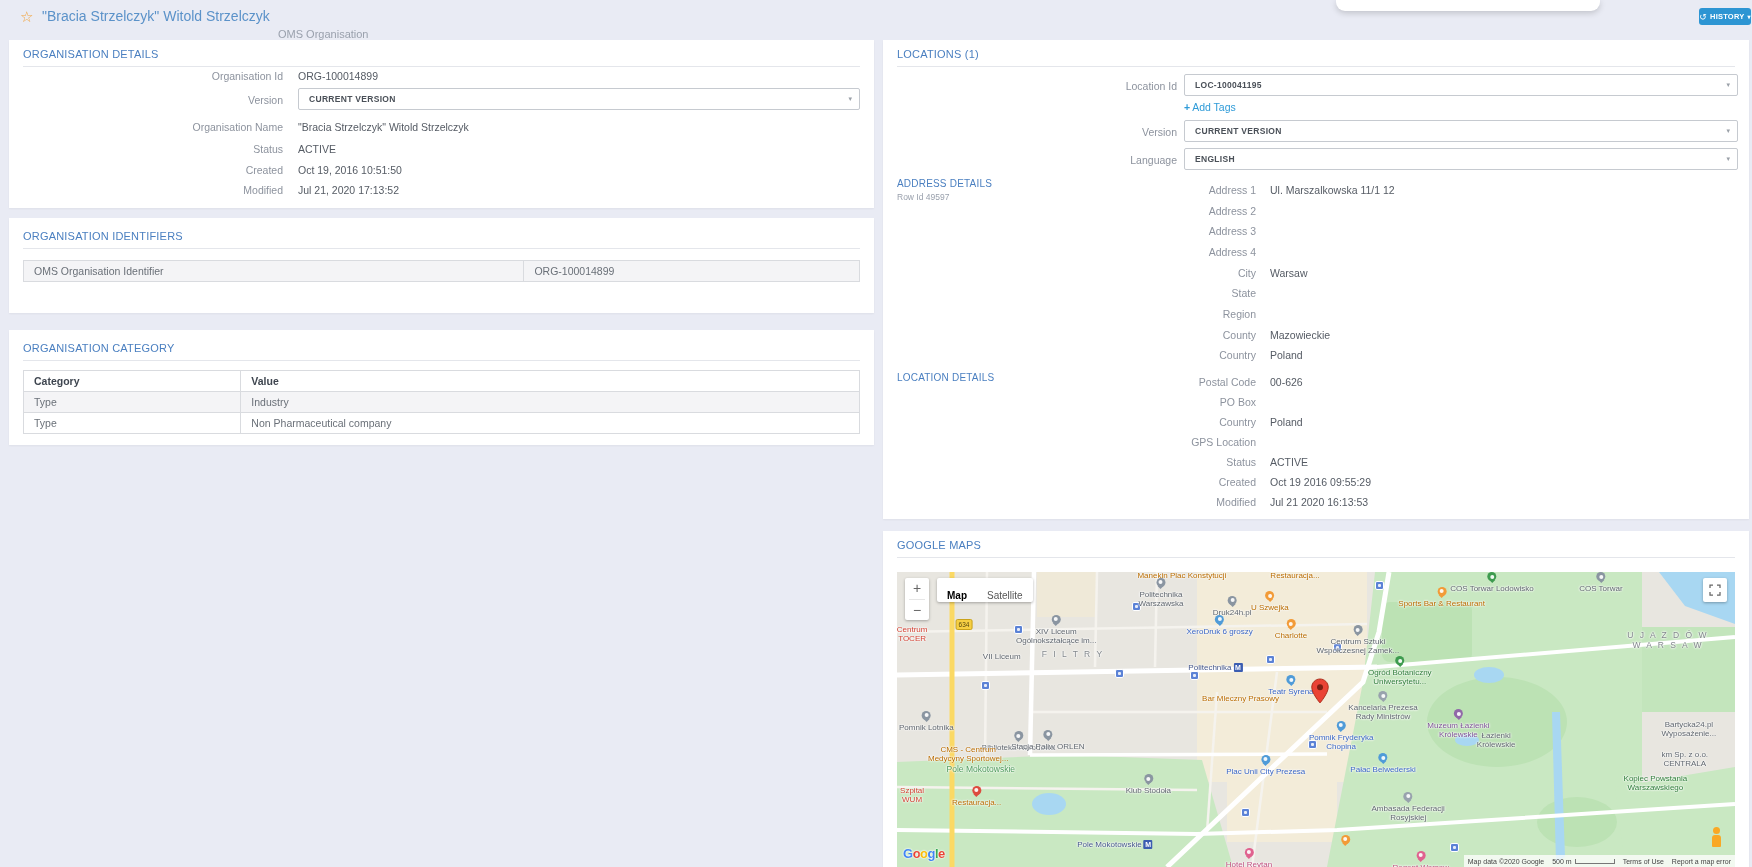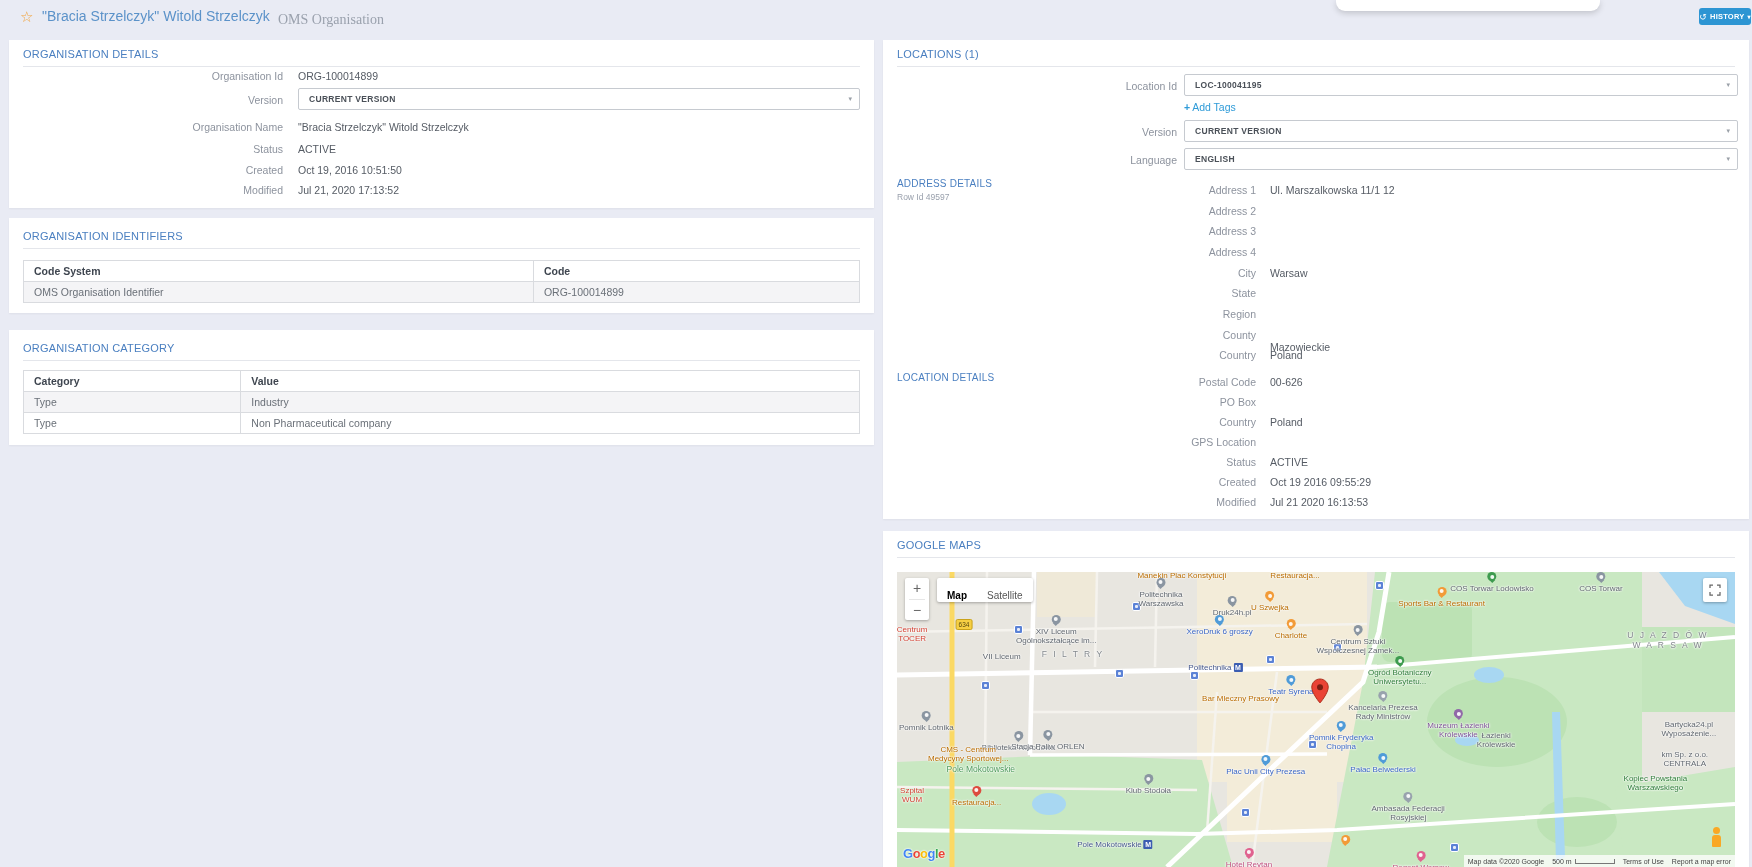--- a/index.html
+++ b/index.html
@@ -2,21 +2,21 @@
 <html><head>
 <meta charset="utf-8">
 <style>
   html,body{margin:0;padding:0;width:1752px;height:867px;overflow:hidden;
     background:#e9ebf4;font-family:"Liberation Sans",sans-serif;}
   .canvas{position:absolute;inset:0;}
   
   .topbar{position:absolute;left:0;top:0;width:100%;height:34px;}
   .star{position:absolute;left:20px;top:8px;font-size:15px;color:#f2a33c;cursor:pointer;}
   .ptitle{position:absolute;left:42px;top:8px;font-size:14px;color:#5b92c9;font-weight:400;}
-  .psub{position:absolute;top:12px;font-size:14px;color:#9aa1ad;font-family:Liberation Serif, serif;}
+  .psub{position:absolute;top:28px;font-size:11px;color:#9aa1ad;}
   .toast{position:absolute;left:1336px;top:0;width:264px;height:11px;background:#fff;
     border-radius:0 0 9px 9px;box-shadow:0 2px 6px rgba(0,0,0,.18);}
   .histbtn{position:absolute;left:1699px;top:8px;width:52px;height:17px;background:#2d95d3;
     border:none;border-radius:3px;color:#fff;font-size:7.5px;font-weight:bold;
     display:flex;align-items:center;justify-content:center;gap:3px;cursor:pointer;
     font-family:"Liberation Sans",sans-serif;letter-spacing:.2px;}
   .histbtn .ic{font-size:9px;font-weight:normal;}
   .histbtn .car{font-size:6px;}
   
   .panel{position:absolute;background:#fff;box-shadow:0 1px 2px rgba(0,0,0,.05);}
@@ -127,24 +127,20 @@
     <div class="val" style="left:289px;top:124px;">Oct 19, 2016 10:51:50</div>
     <div class="lab" style="left:14px;top:144px;width:260px;">Modified</div>
     <div class="val" style="left:289px;top:144px;">Jul 21, 2020 17:13:52</div>
   </div>
 
   <div class="panel" style="left:9px;top:218px;width:865px;height:95px;">
     <div class="ptl" style="top:12px;">ORGANISATION IDENTIFIERS</div>
     <div class="pdiv" style="top:30px;"></div>
     <table class="dt" style="top:42px;">
       <tbody>
-          <tr>
-        <th style="width:61%;">Code System</th>
-        <th>Code</th>
-      </tr>
       <tr class="grey">
         <td>OMS Organisation Identifier</td>
         <td>ORG-100014899</td>
       </tr>
     </tbody>
       </table>
   </div>
 
   <div class="panel" style="left:9px;top:330px;width:865px;height:115px;">
     <div class="ptl" style="top:12px;">ORGANISATION CATEGORY</div>
@@ -199,21 +195,21 @@
     <div class="lab" style="left:14px;top:144px;width:359px;">Address 1</div>
     <div class="val" style="left:387px;top:144px;">Ul. Marszalkowska 11/1 12</div>
     <div class="lab" style="left:14px;top:165px;width:359px;">Address 2</div>
     <div class="lab" style="left:14px;top:185px;width:359px;">Address 3</div>
     <div class="lab" style="left:14px;top:206px;width:359px;">Address 4</div>
     <div class="lab" style="left:14px;top:227px;width:359px;">City</div>
     <div class="val" style="left:387px;top:227px;">Warsaw</div>
     <div class="lab" style="left:14px;top:247px;width:359px;">State</div>
     <div class="lab" style="left:14px;top:268px;width:359px;">Region</div>
     <div class="lab" style="left:14px;top:289px;width:359px;">County</div>
-    <div class="val" style="left:387px;top:289px;margin-top:12px;">Mazowieckie</div>
+    <div class="val" style="left:387px;top:289px;">Mazowieckie</div>
     <div class="lab" style="left:14px;top:309px;width:359px;">Country</div>
     <div class="val" style="left:387px;top:309px;">Poland</div>
 
     <div class="ptl" style="top:332px;font-size:10px;">LOCATION DETAILS</div>
 
     <div class="lab" style="left:14px;top:336px;width:359px;">Postal Code</div>
     <div class="val" style="left:387px;top:336px;">00-626</div>
     <div class="lab" style="left:14px;top:356px;width:359px;">PO Box</div>
     <div class="lab" style="left:14px;top:376px;width:359px;">Country</div>
     <div class="val" style="left:387px;top:376px;">Poland</div>

